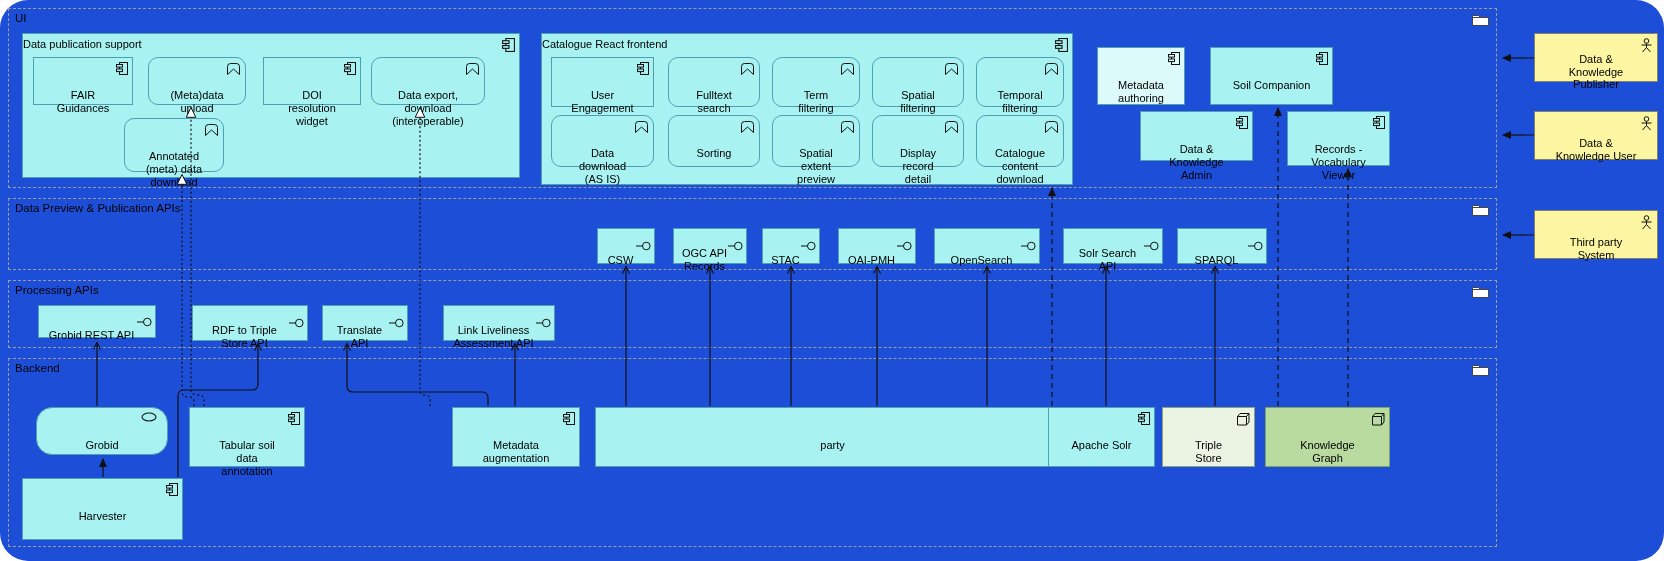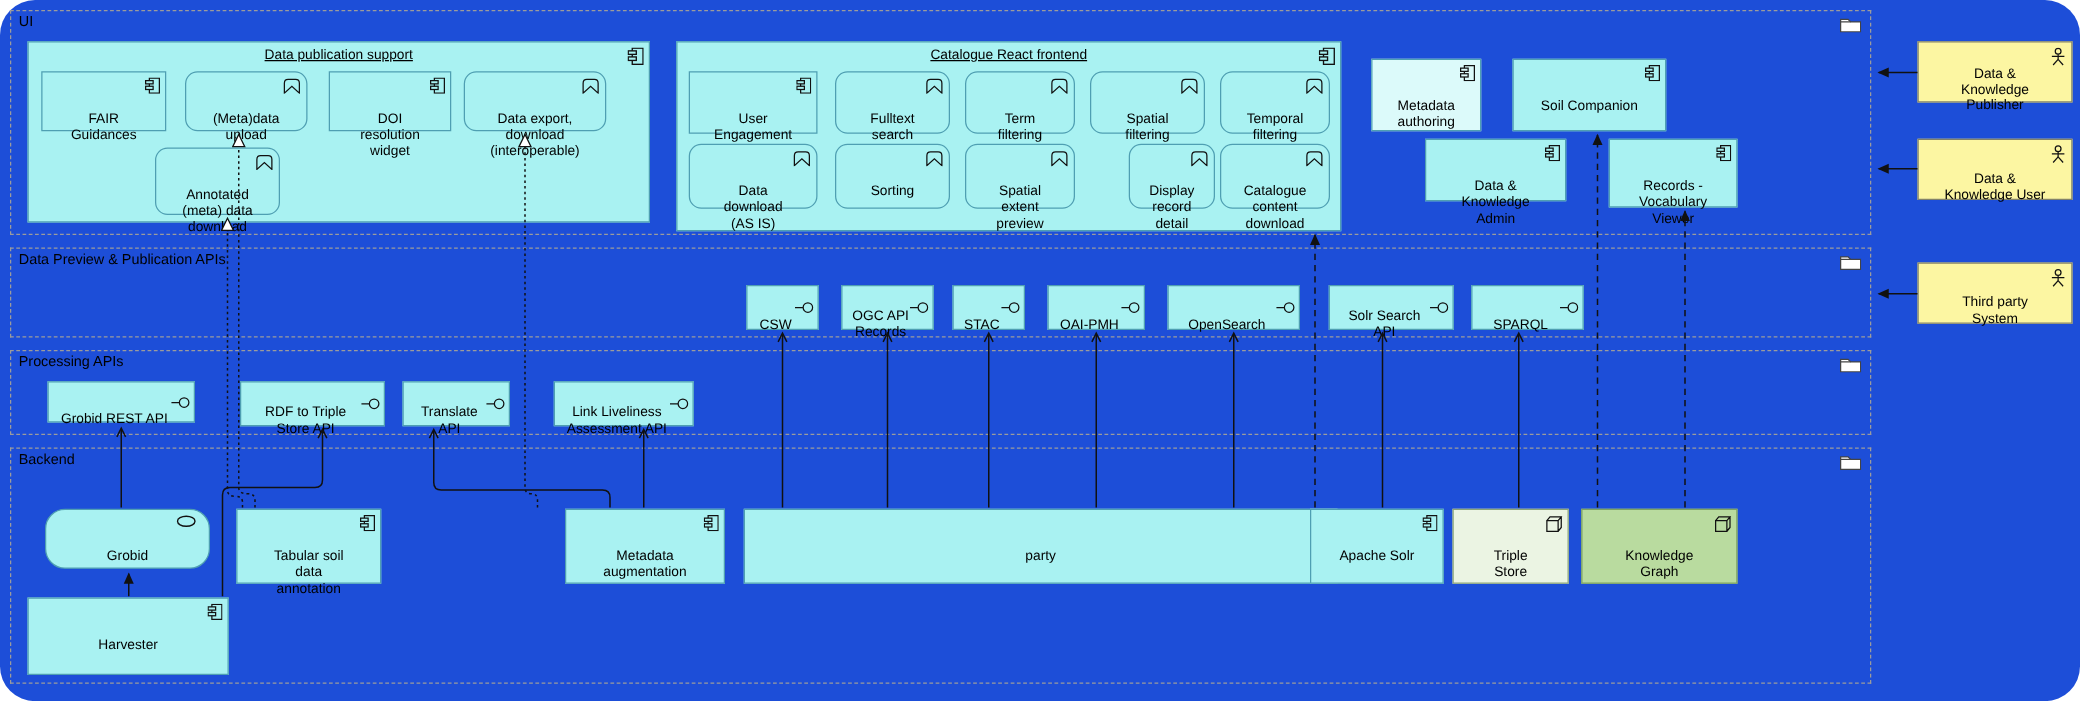--- a/index.html
+++ b/index.html
@@ -2,21 +2,21 @@
 <html><head>
 <meta charset="utf-8">
 <style>
   html,body { margin:0; padding:0; background:#fff; }
   #canvas { position:relative; width:1664px; height:561px; background:#1d4ed8;
             font-family:"Liberation Sans", sans-serif; font-size:11px; color:#000; overflow:hidden;border-radius:28px; }
   .layer { position:absolute; border:1px dashed #9c9c9c; box-sizing:border-box; }
   .layer-label { position:absolute; left:6px; top:3px; font-size:11.5px; white-space:nowrap; }
   .folder { position:absolute; right:7px; top:4px; }
   .group { position:absolute; background:#a9f2f2; border:1px solid #4f9fb2; box-sizing:border-box; }
-  .group-title { position:absolute; top:4px; left:0; width:100%; text-align:center;text-decoration:underline; }
+  .group-title { position:absolute; top:4px; left:0; width:100%; text-align:left; }
   .node { position:absolute; background:#a9f2f2; border:1px solid #4f9fb2; box-sizing:border-box;
           text-align:center; line-height:1.18; padding:3px 3px 2px; }
   .rounded { border-radius:10px; }
   .pale { background:#dcfafa; }
   .gl { background:#ebf4e3; border-color:#8aa477; }
   .g  { background:#b9db9f; border-color:#7da25f; }
   .yellow { background:#fcf6a2; border-color:#82826a; display:flex; align-items:center; justify-content:center; }
   .small { display:flex; align-items:center; justify-content:center; padding:1px 16px 1px 5px; }
   .lbl { white-space:pre-line; display:inline-block;margin-top:28px; }
   .ic { position:absolute; top:4px; right:4px; }
@@ -169,21 +169,21 @@
       </svg>
   </div>
   <div class="node rounded" style="left:772px;top:115px;width:88px;height:52px">
     <span class="lbl">Spatial
 extent
 preview</span>
     <svg class="ic" width="15" height="13" viewBox="0 0 15 13">
         <path d="M1.5,12.5 L1.5,4.5 Q1.5,1.5 4.5,1.5 L10.5,1.5 Q13.5,1.5 13.5,4.5 L13.5,12.5 L7.5,7 Z" fill="none" stroke="#111"></path>
       </svg>
   </div>
-  <div class="node rounded" style="left:903px;top:115px;width:69px;height:52px">
+  <div class="node rounded" style="left:872px;top:115px;width:92px;height:52px">
     <span class="lbl">Display
 record
 detail</span>
     <svg class="ic" width="15" height="13" viewBox="0 0 15 13">
         <path d="M1.5,12.5 L1.5,4.5 Q1.5,1.5 4.5,1.5 L10.5,1.5 Q13.5,1.5 13.5,4.5 L13.5,12.5 L7.5,7 Z" fill="none" stroke="#111"></path>
       </svg>
   </div>
   <div class="node rounded" style="left:976px;top:115px;width:88px;height:52px">
     <span class="lbl">Catalogue
 content

